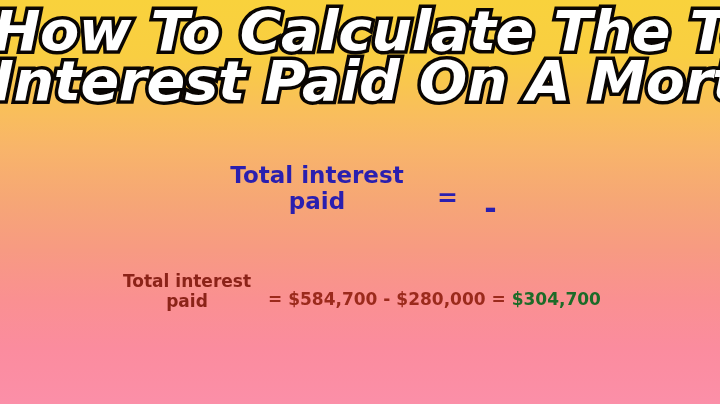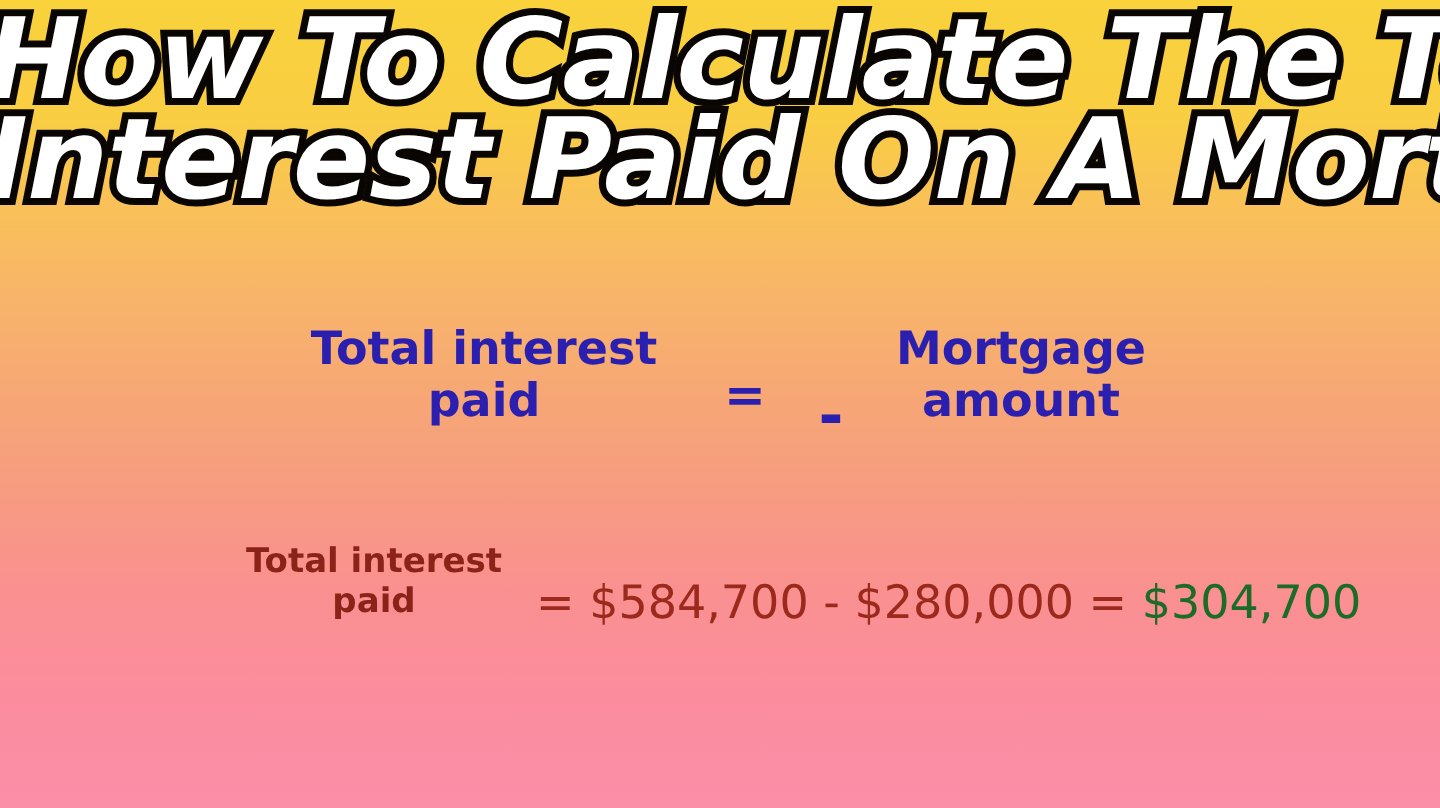--- a/index.html
+++ b/index.html
@@ -83,22 +83,22 @@
     font-weight:700;
     color:#8B2318;
     font-size:17px;
     line-height:1.15;
     text-align:center;
     white-space:pre-line;
     width:150px;
   }
   #calc-equation{
     font-family:"DejaVu Sans",sans-serif;
-    font-weight:400;
-    font-size:23px;
+    font-weight:700;
+    font-size:17px;
     color:#9B2A1C;
     padding-top:17px;
     padding-left:6px;
     white-space:nowrap;
   }
   #calc-result{ color:#1D6B28; }
 </style>
 </head>
 <body>
 
@@ -107,22 +107,20 @@
   <div id="title-block">
     <span class="title-line" id="title-line-1">How To Calculate The Total</span>
     <span class="title-line" id="title-line-2">Interest Paid On A Mortgage</span>
   </div>
 
   <div id="formula-row">
     <span class="term" id="term-left">Total interest
 paid</span>
     <span class="op" id="op-equals">=</span>
     <span class="op" id="op-minus">-</span>
-    <span class="term" id="term-right">Mortgage
-amount</span>
   </div>
 
   <div id="calc-row">
     <span id="calc-label">Total interest
 paid</span>
     <span id="calc-equation"><span>= $584,700 - $280,000 = </span><span id="calc-result">$304,700</span></span>
   </div>
 
 </div>
 

